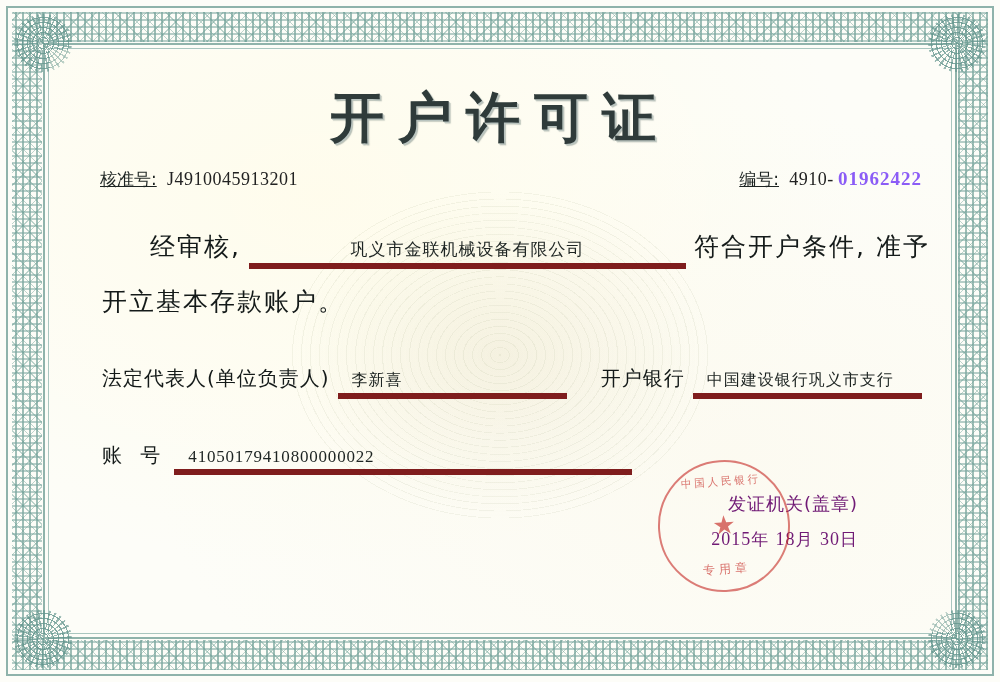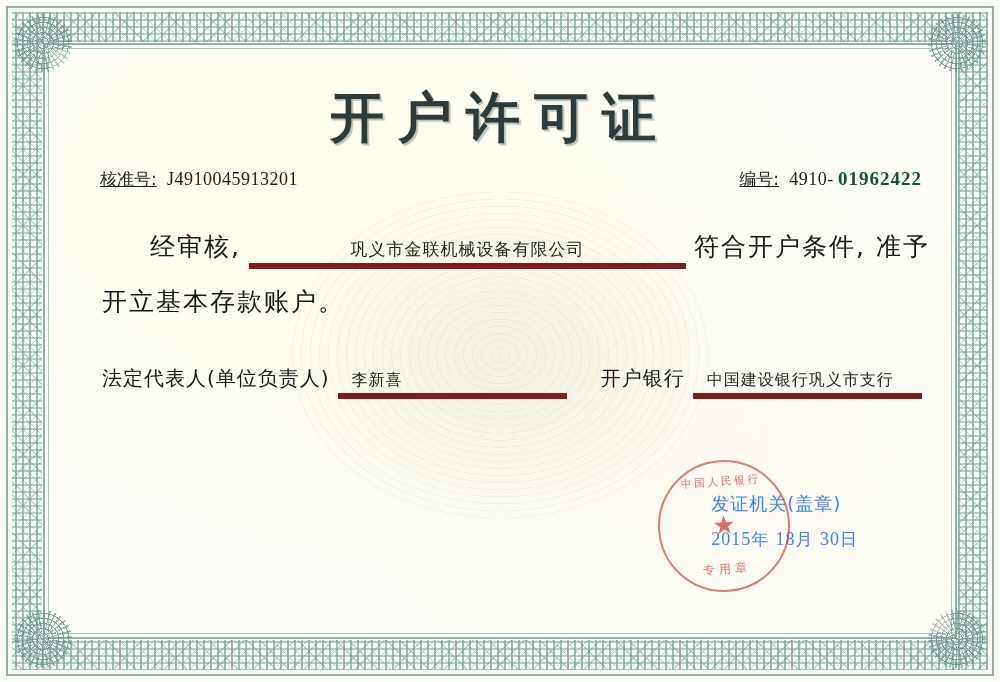--- a/index.html
+++ b/index.html
@@ -157,21 +157,21 @@
     text-decoration: underline;
   }
   .value-mono {
     font-family: "Liberation Serif", serif;
     font-size: 18px;
     color: #222;
     margin-left: 6px;
     letter-spacing: .5px;
   }
   .serial-red {
-    color: #14532d;
+    color: #8b5cf6;
     font-family: "Liberation Serif", serif;
     font-size: 19px;
     letter-spacing: 1px;
     font-weight: bold;
   }
 
   .para {
     position: absolute;
     left: 42px;
     right: 10px;
@@ -234,23 +234,23 @@
   .row-acct .fill {
     font-size: 17px;
     font-family: "Liberation Serif", serif;
     letter-spacing: .8px;
   }
 
   .issuer {
     position: absolute;
     right: 82px;
     top: 432px;
-    text-align: left;
-    font-family: "DejaVu Sans", sans-serif;
-    color: #3b82f6;
+    text-align: right;
+    font-family: "DejaVu Sans", sans-serif;
+    color: #701a75;
   }
   .issuer .auth {
     font-size: 18px;
     letter-spacing: 1px;
   }
   .issuer .date {
     margin-top: 12px;
     font-size: 17px;
     letter-spacing: 1px;
   }
@@ -343,20 +343,24 @@
     <div class="para line2">开立基本存款账户。</div>
 
     <div class="row-rep">
       <span class="seg-label">法定代表人(单位负责人)</span>
       <span class="fill left">李新喜</span>
       <span class="gap"></span>
       <span class="seg-label">开户银行</span>
       <span class="fill left">中国建设银行巩义市支行</span>
     </div>
 
+    <div class="row-acct">
+      <span class="seg-label">账 号</span>
+      <span class="fill left">41050179410800000022</span>
+    </div>
 
     <div class="issuer">
       <div class="auth">发证机关(盖章)</div>
       <div class="date">
         <span class="num">2015</span><span>年</span>
         <span class="num">18</span><span>月</span>
         <span class="num">30</span><span>日</span>
       </div>
     </div>
 

